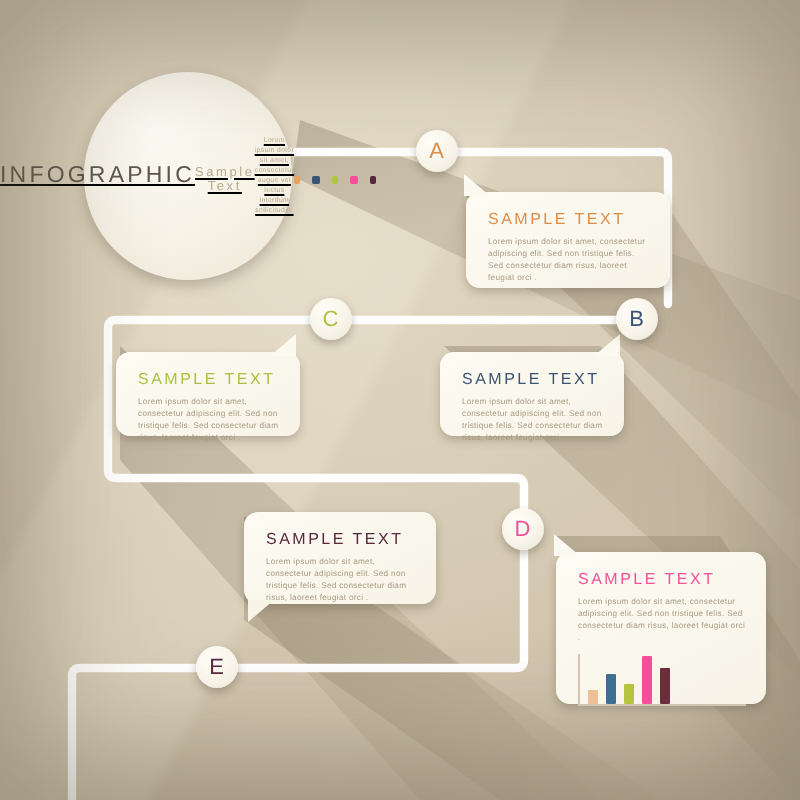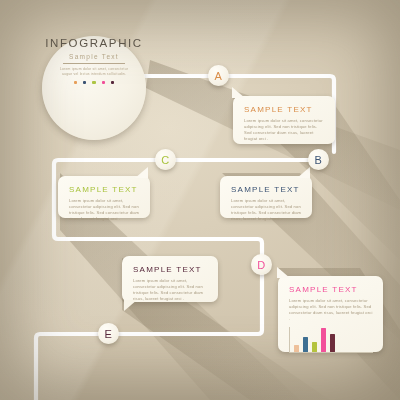--- a/index.html
+++ b/index.html
@@ -32,22 +32,23 @@
   }
 
   
   .path-svg{position:absolute;left:0;top:0;width:400px;height:400px;}
 
   
   #hero{
     position:absolute;left:42px;top:36px;width:104px;height:104px;border-radius:50%;
     background:radial-gradient(circle at 34% 28%, #fdfbf4 0%, #f6f2e6 55%, #ece6d6 100%);
     box-shadow:0 3px 7px rgba(80,70,52,.30);
-    display:flex;flex-direction:column;align-items:center;justify-content:flex-start;
+    display:flex;align-items:center;justify-content:center;
     text-align:center;
+    text-decoration:underline;
   }
   #hero .h1{
     font-size:11.5px;letter-spacing:1.6px;color:#5d564b;font-weight:400;line-height:14px;
   }
   #hero .h2{
     font-size:11.5px;letter-spacing:1.6px;color:#5d564b;font-weight:400;line-height:14px;
   }
   #hero .sub{
     font-size:6.5px;letter-spacing:1.3px;color:#b8a98c;margin-top:3px;
   }

